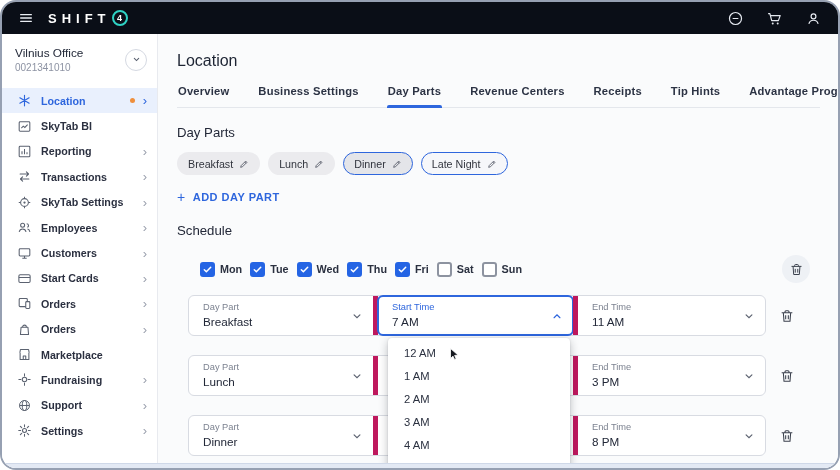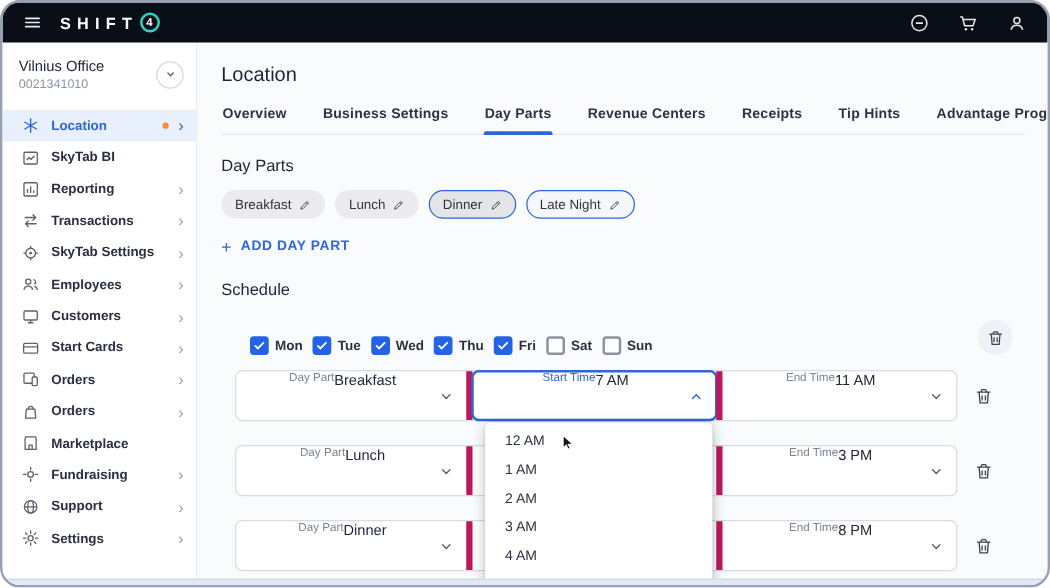--- a/index.html
+++ b/index.html
@@ -60,36 +60,36 @@
   .chip.outlined { border-color:#2e66dd; }
   .chip.darkbg { background:#e4e5e9; }
   .chip.lightbg { background:#f6f7fa; }
   .pencil { width:10px; height:10px; color:#4a4f5c; }
 
   .add-btn { margin-top:15px; display:inline-flex; align-items:center; gap:7px; color:#2e66dd;
              font-size:11px; font-weight:700; letter-spacing:.5px; }
   .add-plus { font-size:14px; font-weight:500; line-height:1; }
 
   .sched-block { margin-left:11px; }
-  .days-row { display:flex; align-items:flex-end; gap:8px; margin-top:17px; margin-left:12px; padding-right:10px; }
+  .days-row { display:flex; align-items:center; gap:8px; margin-top:17px; margin-left:12px; padding-right:10px; }
   .day { display:flex; align-items:center; gap:5px; font-size:10.8px; font-weight:600; color:#2b3140; }
   .cb { width:15px; height:15px; border-radius:3px; border:2px solid #8d93a0; background:#fff;
         display:flex; align-items:center; justify-content:center; flex:none; }
   .cb.checked { background:#2464e4; border-color:#2464e4; }
   .cb svg { width:11px; height:11px; display:none; }
   .cb.checked svg { display:block; }
   .days-trash { margin-left:auto; width:28px; height:28px; border-radius:50%; background:#eef1f5;
                 color:#3c424e; display:flex; align-items:center; justify-content:center; }
   .days-trash svg { width:15px; height:15px; }
 
   .rows { margin-top:12px; }
   .srow { display:flex; align-items:center; margin-bottom:19px; }
   .card { width:578px; height:41px; background:#fff; border:1px solid #d8dbe2; border-radius:6px;
           display:flex; position:relative; }
-  .cell { position:relative; display:flex; flex-direction:row; justify-content:center;
+  .cell { position:relative; display:flex; flex-direction:column; justify-content:center;
           padding-left:14px; padding-right:28px; }
   .cell + .cell { border-left:5px solid #be185d; }
   .c1 { width:184px; } .c2 { width:200px; } .c3 { flex:1; }
   .cl { font-size:9.3px; color:#7c8290; line-height:1.2; }
   .cv { font-size:11.7px; color:#222838; margin-top:1px; min-height:14px; line-height:1.2; }
   .cellchev { position:absolute; right:9px; top:50%; margin-top:-7px; width:14px; height:14px; color:#5c6270; }
   .cell.focused::after { content:''; position:absolute; inset:-1px; border:2px solid #2e66dd;
                          border-radius:6px; pointer-events:none; }
   .cell.focused .cl { color:#2e66dd; }
   .cell.focused .cellchev { color:#2e66dd; }

